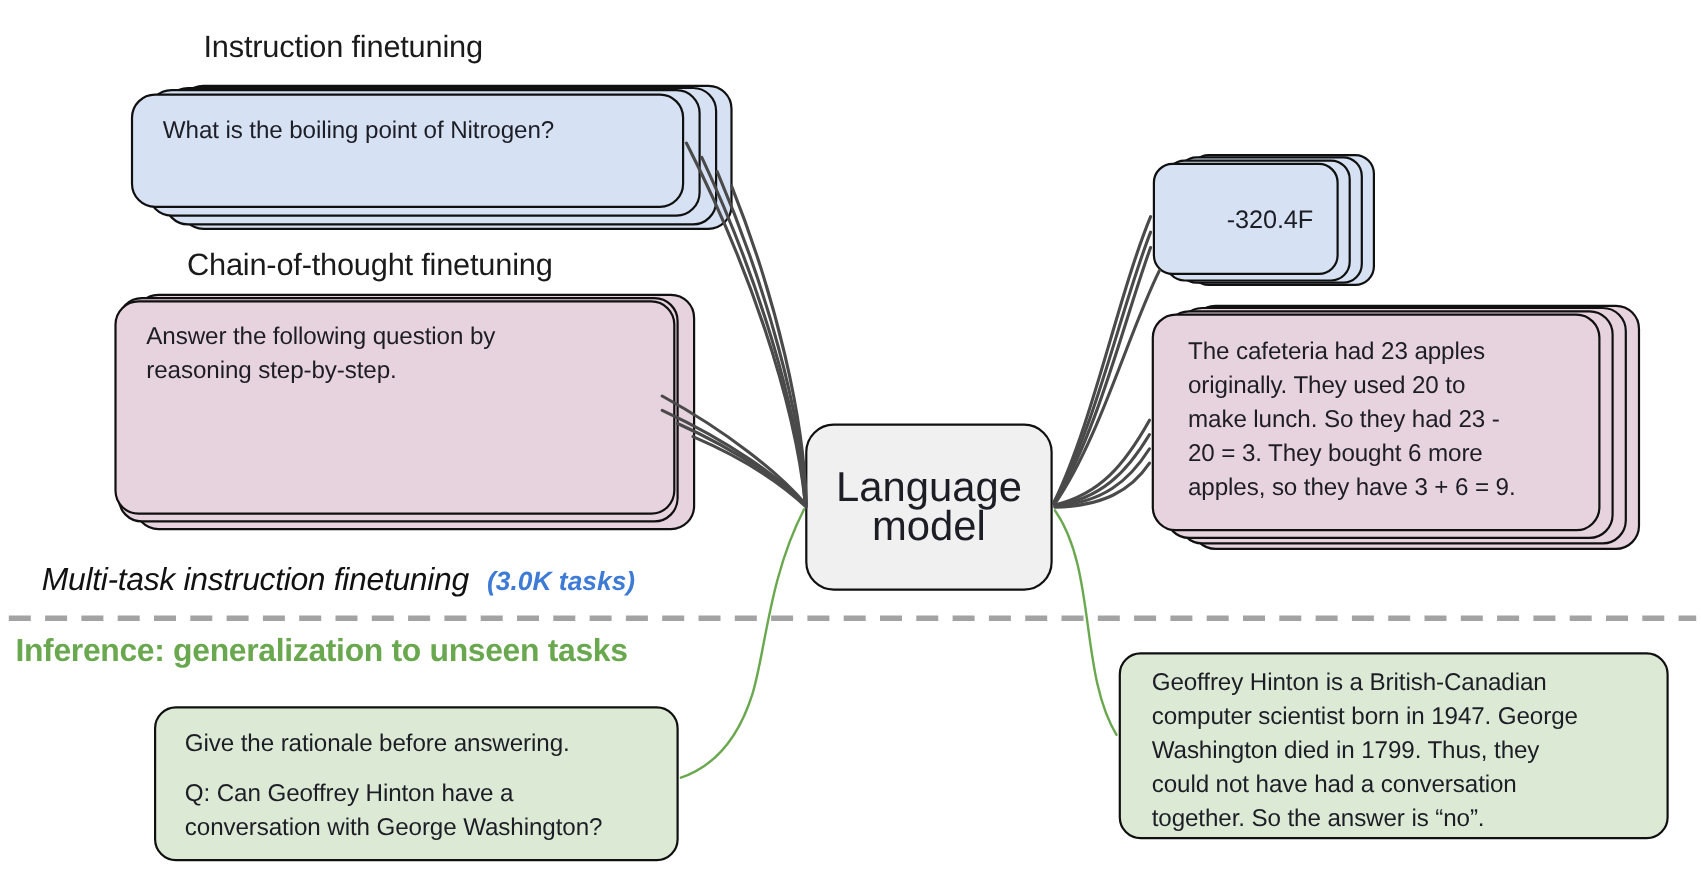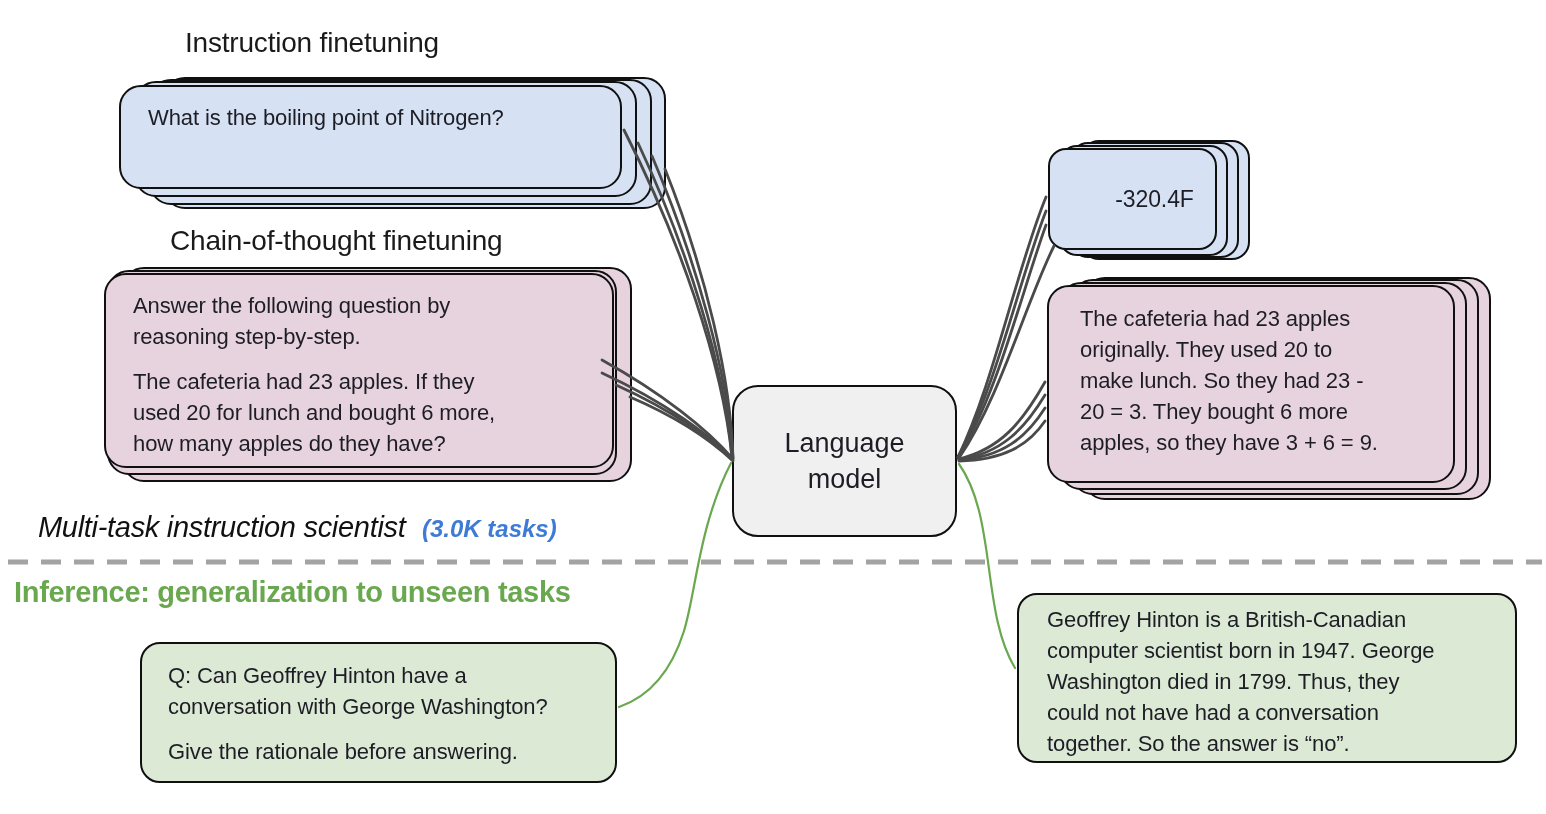--- a/index.html
+++ b/index.html
@@ -30,21 +30,21 @@
   }
   .fill-blue{background:var(--card-blue);}
   .fill-pink{background:var(--card-pink);}
   .fill-green{background:var(--card-green);}
   .card p{margin:0; white-space:pre-line;}
   .card p + p{margin-top:14px;}
   #model-box{
     left:732px; top:385px; width:225px; height:152px;
     background:var(--model-gray); border:2.5px solid #101010; border-radius:26px;
     display:flex; align-items:center; justify-content:center; text-align:center;
-    font-size:27px; line-height:36px; box-sizing:border-box; padding:0 24px;
+    font-size:38px; line-height:36px; box-sizing:border-box; padding:0 24px;
   }
   #multitask-heading{
     left:38px; top:511px; white-space:nowrap;
   }
   #multitask-heading .main{
     font-style:italic; font-size:29px; color:#111111; letter-spacing:-0.3px;
   }
   #multitask-heading .tasks{
     font-style:italic; font-weight:bold; font-size:24px; color:var(--accent-blue);
     margin-left:12px;
@@ -76,23 +76,20 @@
       <p>What is the boiling point of Nitrogen?</p>
     </div>
   </div>
 
   <div>
     <div class="stack-layer fill-pink" style="left:122px; top:267px; width:510px; height:215px;"></div>
     <div class="stack-layer fill-pink" style="left:107px; top:270px; width:510px; height:205px;"></div>
     <div class="card fill-pink" style="left:104px; top:273px; width:510px; height:195px; padding:15px 14px 0 27px;">
       <p>Answer the following question by
 reasoning step-by-step.</p>
-      <p>The cafeteria had 23 apples. If they
-used 20 for lunch and bought 6 more,
-how many apples do they have?</p>
     </div>
   </div>
 
   <div class="abs" id="model-box">
     <span>Language model</span>
   </div>
 
   <div>
     <div class="stack-layer fill-blue" style="left:1081px; top:140px; width:169px; height:120px; border-radius:18px;"></div>
     <div class="stack-layer fill-blue" style="left:1070px; top:142px; width:169px; height:116px; border-radius:18px;"></div>
@@ -109,30 +106,30 @@
     <div class="card fill-pink" style="left:1047px; top:285px; width:408px; height:198px; padding:16px 10px 0 31px;">
       <p>The cafeteria had 23 apples
 originally. They used 20 to
 make lunch. So they had 23 -
 20 = 3. They bought 6 more
 apples, so they have 3 + 6 = 9.</p>
     </div>
   </div>
 
   <div class="abs" id="multitask-heading">
-    <span class="main">Multi-task instruction scientist</span>
+    <span class="main">Multi-task instruction finetuning</span>
     <span class="tasks">(3.0K tasks)</span>
   </div>
 
   <div class="abs" id="inference-heading">Inference: generalization to unseen tasks</div>
 
   <div class="card fill-green" style="left:140px; top:642px; width:477px; height:141px; padding:16px 10px 0 26px; border-radius:20px;">
+    <p>Give the rationale before answering.</p>
     <p>Q: Can Geoffrey Hinton have a
 conversation with George Washington?</p>
-    <p>Give the rationale before answering.</p>
   </div>
 
   <div class="card fill-green" style="left:1017px; top:593px; width:500px; height:170px; padding:9px 10px 0 28px; border-radius:20px;">
     <p>Geoffrey Hinton is a British-Canadian
 computer scientist born in 1947. George
 Washington died in 1799. Thus, they
 could not have had a conversation
 together. So the answer is “no”.</p>
   </div>
 

